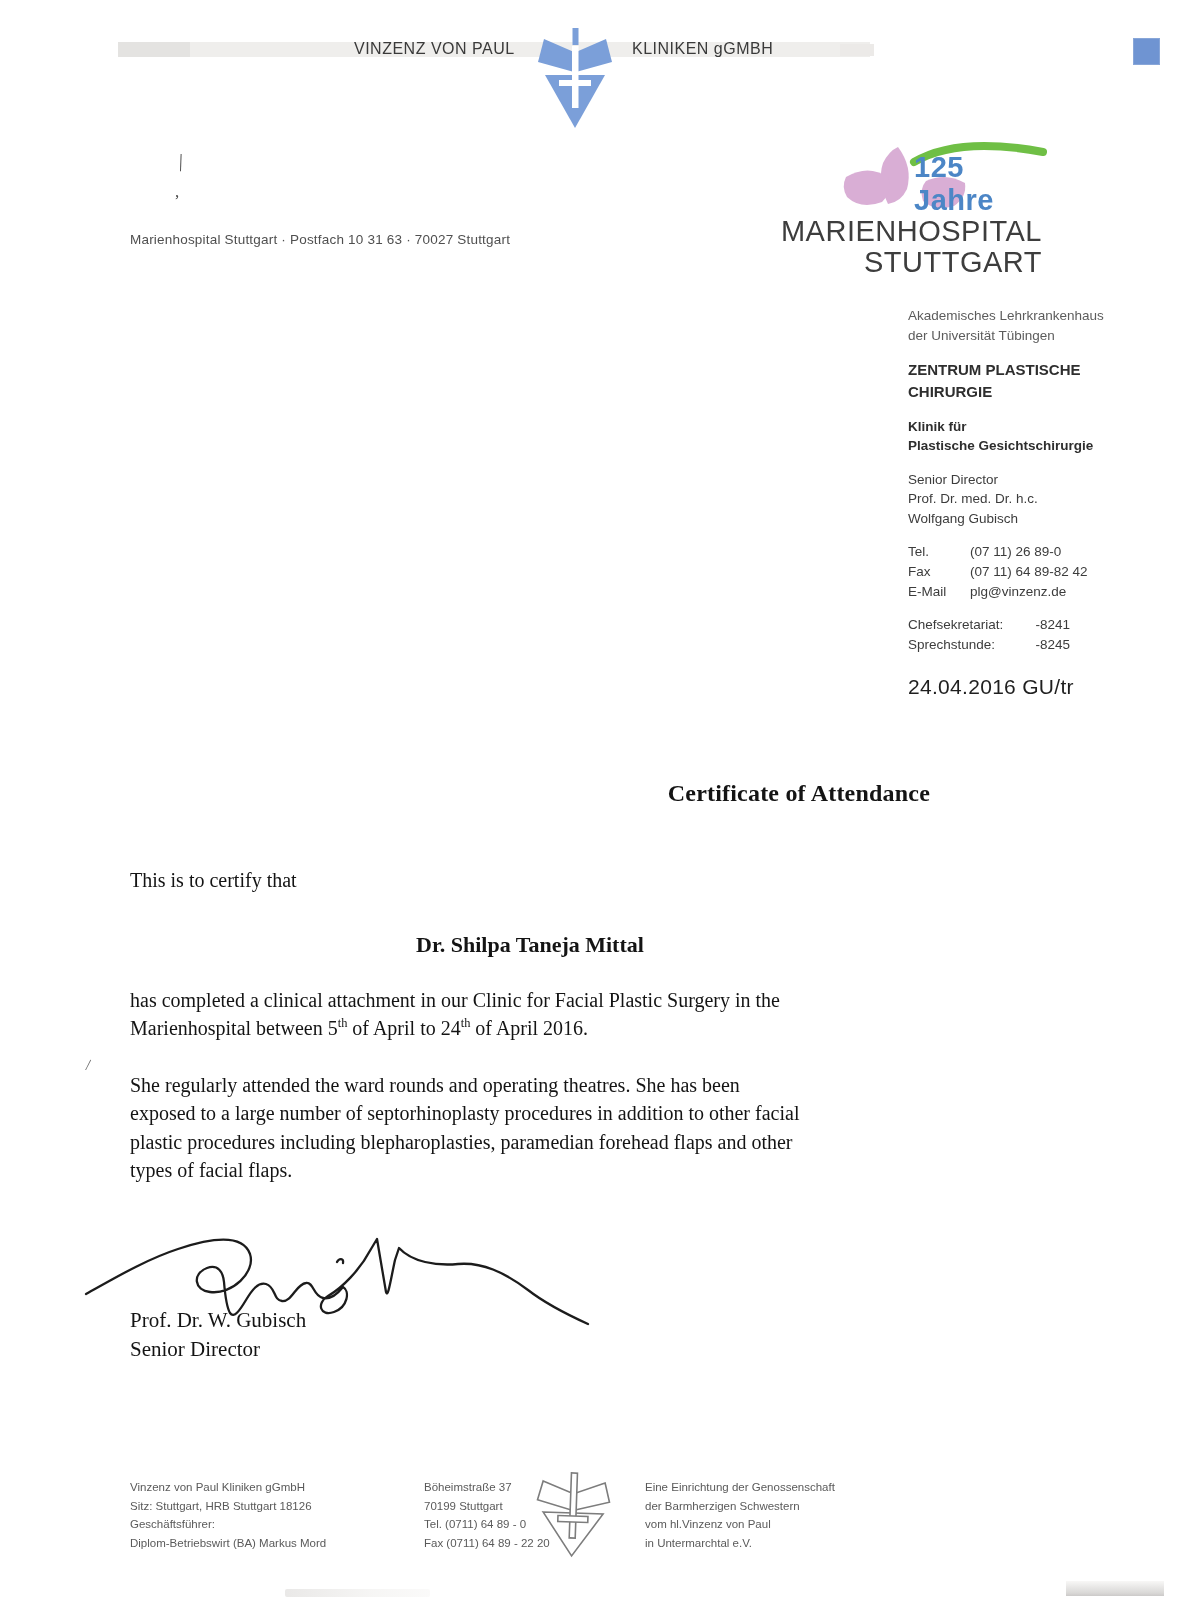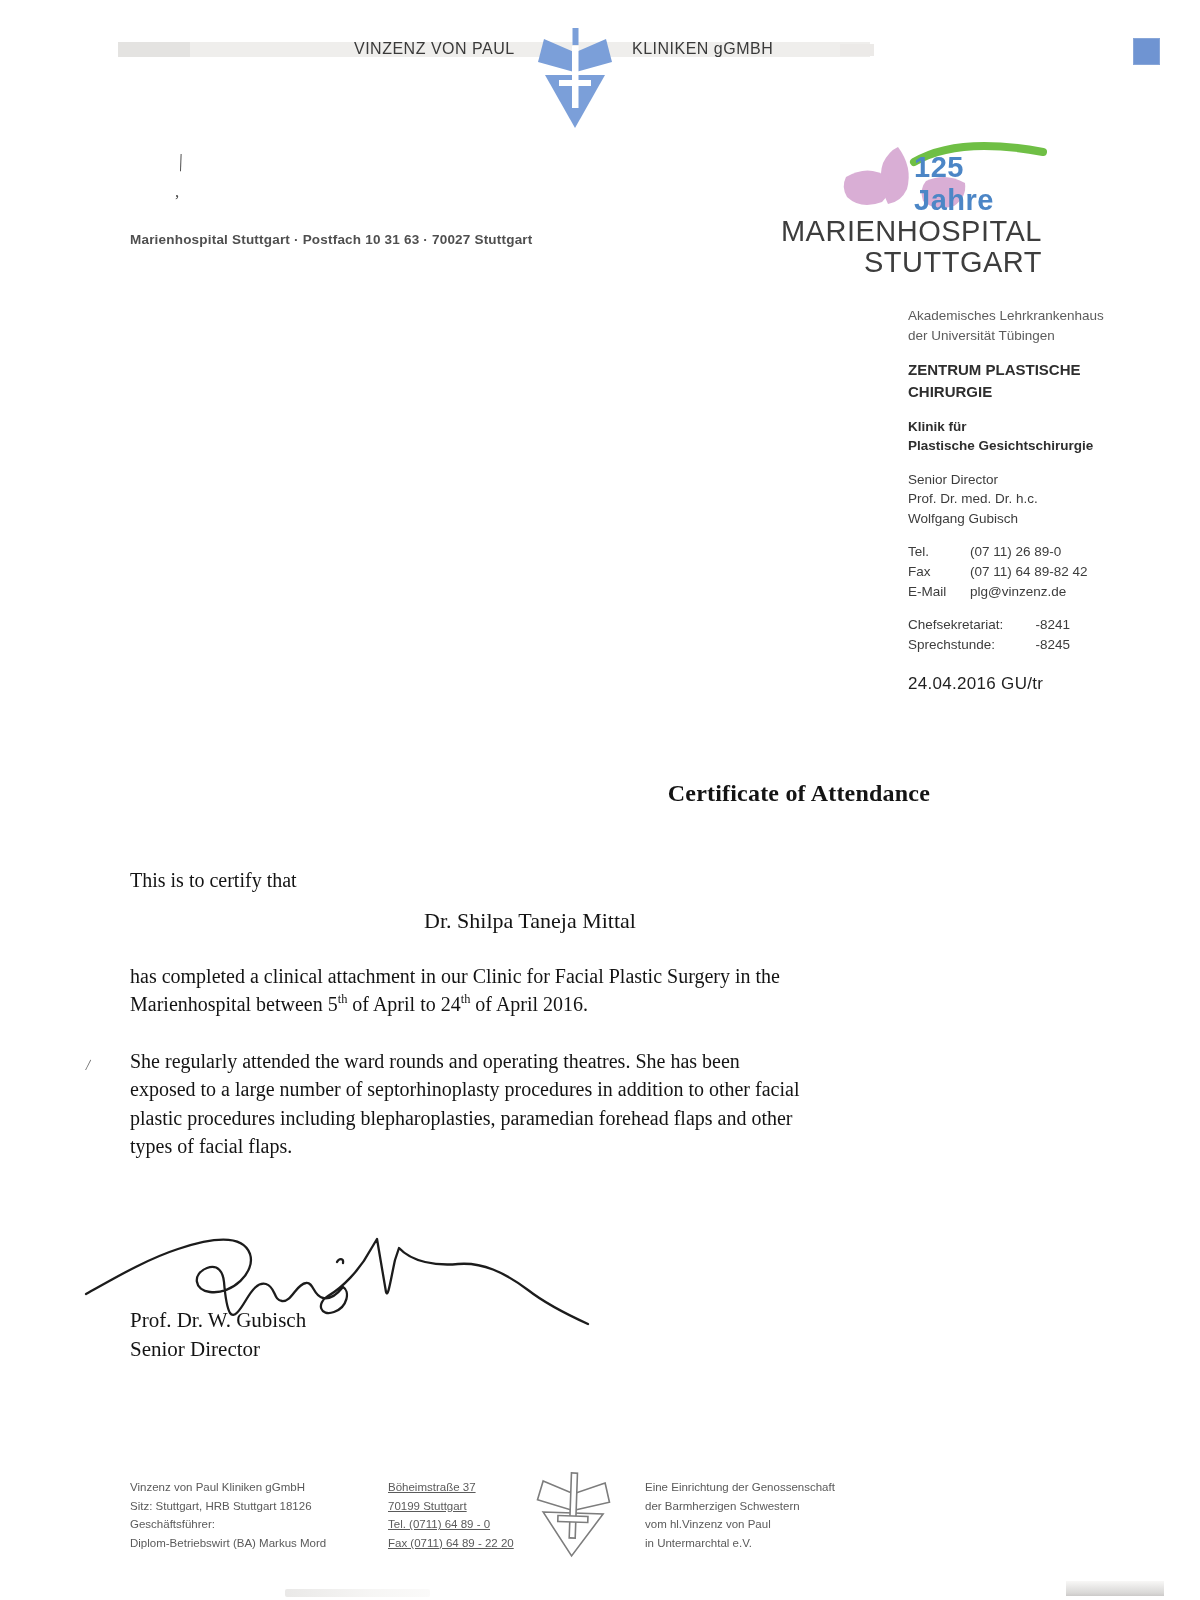--- a/index.html
+++ b/index.html
@@ -23,54 +23,54 @@
   .pen-mark { color:#4a4a4a; font-family:"Liberation Serif", serif; }
   .mark1 { left:179px; top:150px; font-size:19px; transform:rotate(2deg); }
   .mark2 { left:175px; top:182px; font-size:17px; }
   .mark3 { left:86px;  top:1056px; font-size:16px; color:#666; transform:rotate(8deg); }
   .smudge1 { left:285px; top:1589px; width:145px; height:8px;
              background:linear-gradient(90deg,#d8d6d4,#efeeec 60%,#f7f6f5); opacity:.55; border-radius:2px; }
   .smudge2 { left:1066px; top:1581px; width:98px; height:15px;
              background:linear-gradient(180deg,#f5f4f3,#c9c7c5 80%,#b5b3b1); opacity:.7; }
 
   
-  .sender-line { left:130px; top:232px; font-size:13.5px; color:#4f4f4f; letter-spacing:0.2px;font-weight:bold; }
+  .sender-line { left:130px; top:232px; font-size:13.5px; color:#4f4f4f; letter-spacing:0.2px; }
 
   
   .annive { left:788px; top:133px; width:260px; height:150px; }
   .annive .years { position:absolute; left:126px; top:18px; font-size:29px; font-weight:700;
                    color:#4c86c6; letter-spacing:0.5px; }
   .annive .hosp1 { position:absolute; right:6px; top:82px; font-size:29px; color:#3d3d3d; letter-spacing:0.5px; }
   .annive .hosp2 { position:absolute; right:6px; top:113px; font-size:29px; color:#3d3d3d; letter-spacing:0.5px; }
 
   
   .info { left:908px; top:306px; width:205px; font-size:13.5px; color:#3c3c3c; line-height:1.45; }
   .info .muted { color:#5c5c5c; }
   .info .blk { margin-bottom:14px; }
   .info .bold { font-weight:700; color:#2e2e2e; }
   .contact-row { display:flex; }
   .contact-row .lbl { width:62px; }
   .ext-row { display:flex; justify-content:space-between; width:162px; }
-  .date-ref { font-size:17px; color:#1f1f1f; margin-top:18px; letter-spacing:0.3px; }
+  .date-ref { font-size:21px; color:#1f1f1f; margin-top:18px; letter-spacing:0.3px; }
 
   
   .body-col { left:130px; top:780px; width:800px; font-family:"Liberation Serif", serif; color:#141414; }
   .cert-title { font-size:24px; font-weight:700; letter-spacing:0.2px;text-align:right; }
   .salutation { font-size:20px; margin-top:62px; }
-  .recipient  { font-size:22px; font-weight:400; text-align:center; margin-top:16px; }
+  .recipient  { font-size:22px; font-weight:700; text-align:center; margin-top:40px; }
   .para { font-size:20px; line-height:1.42; margin-top:28px; }
   .para sup { font-size:0.62em; vertical-align:super; line-height:0; }
 
   .signature-wrap { left:80px; top:1212px; }
   .signer { left:130px; top:1306px; font-family:"Liberation Serif", serif; font-size:21px; color:#141414; line-height:1.38; }
 
   
   .footer-text { font-size:11.5px; color:#5a5a5a; line-height:1.62; }
   .fcol1 { left:130px; top:1478px; width:280px; }
-  .fcol2 { left:388px; top:1478px; width:160px;text-decoration:underline; }
+  .fcol2 { left:424px; top:1478px; width:160px; }
   .fcol3 { left:645px; top:1478px; width:260px; }
   .footer-logo { left:534px; top:1472px; transform:rotate(2deg); }
 </style>
 </head>
 <body>
 
 <div class="page">
 
   <div class="abs header-band"></div>
   <div class="abs header-band-dark"></div>

